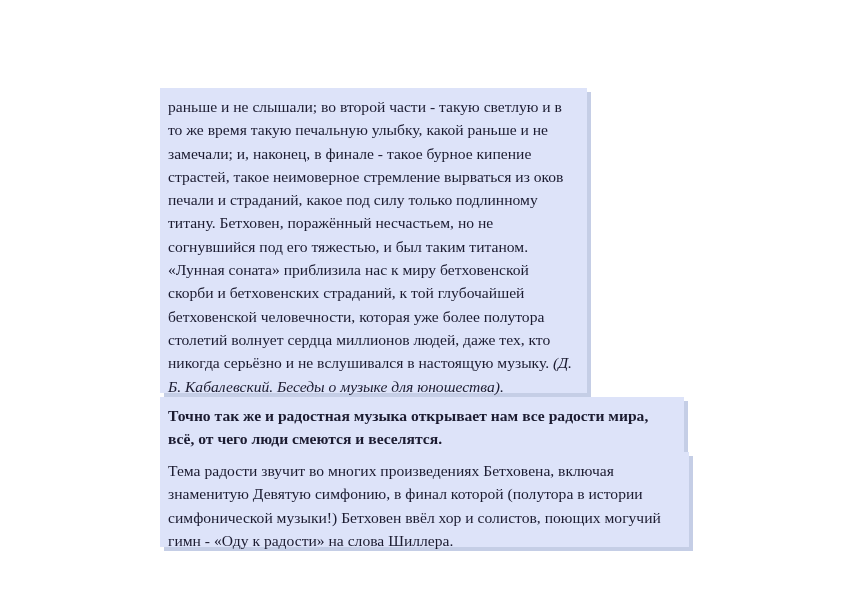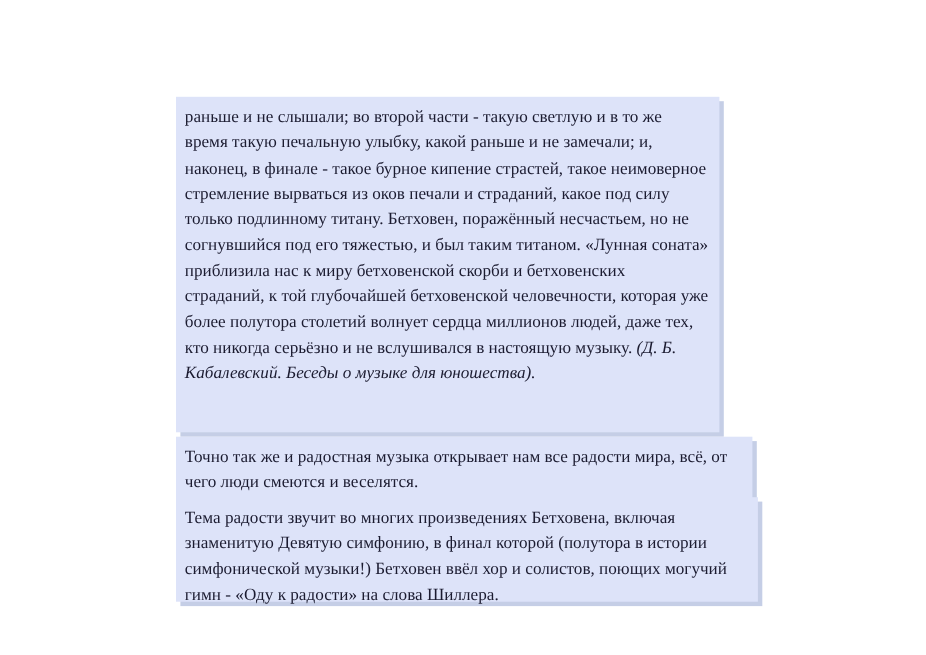--- a/index.html
+++ b/index.html
@@ -41,29 +41,30 @@
   }
 
   .attribution {
     font-style: italic;
   }
 
   
   #panel-quote {
     left: 160px;
     top: 88px;
-    width: 494px;
+    width: 427px;
     height: 305px;
   }
 
   #panel-joyful-music {
     left: 160px;
     top: 397px;
     width: 524px;
     height: 59px;
+    font-weight: bold;
   }
 
   #panel-ninth-symphony {
     left: 160px;
     top: 452px;
     width: 529px;
     height: 95px;
   }
 </style>
 </head>

